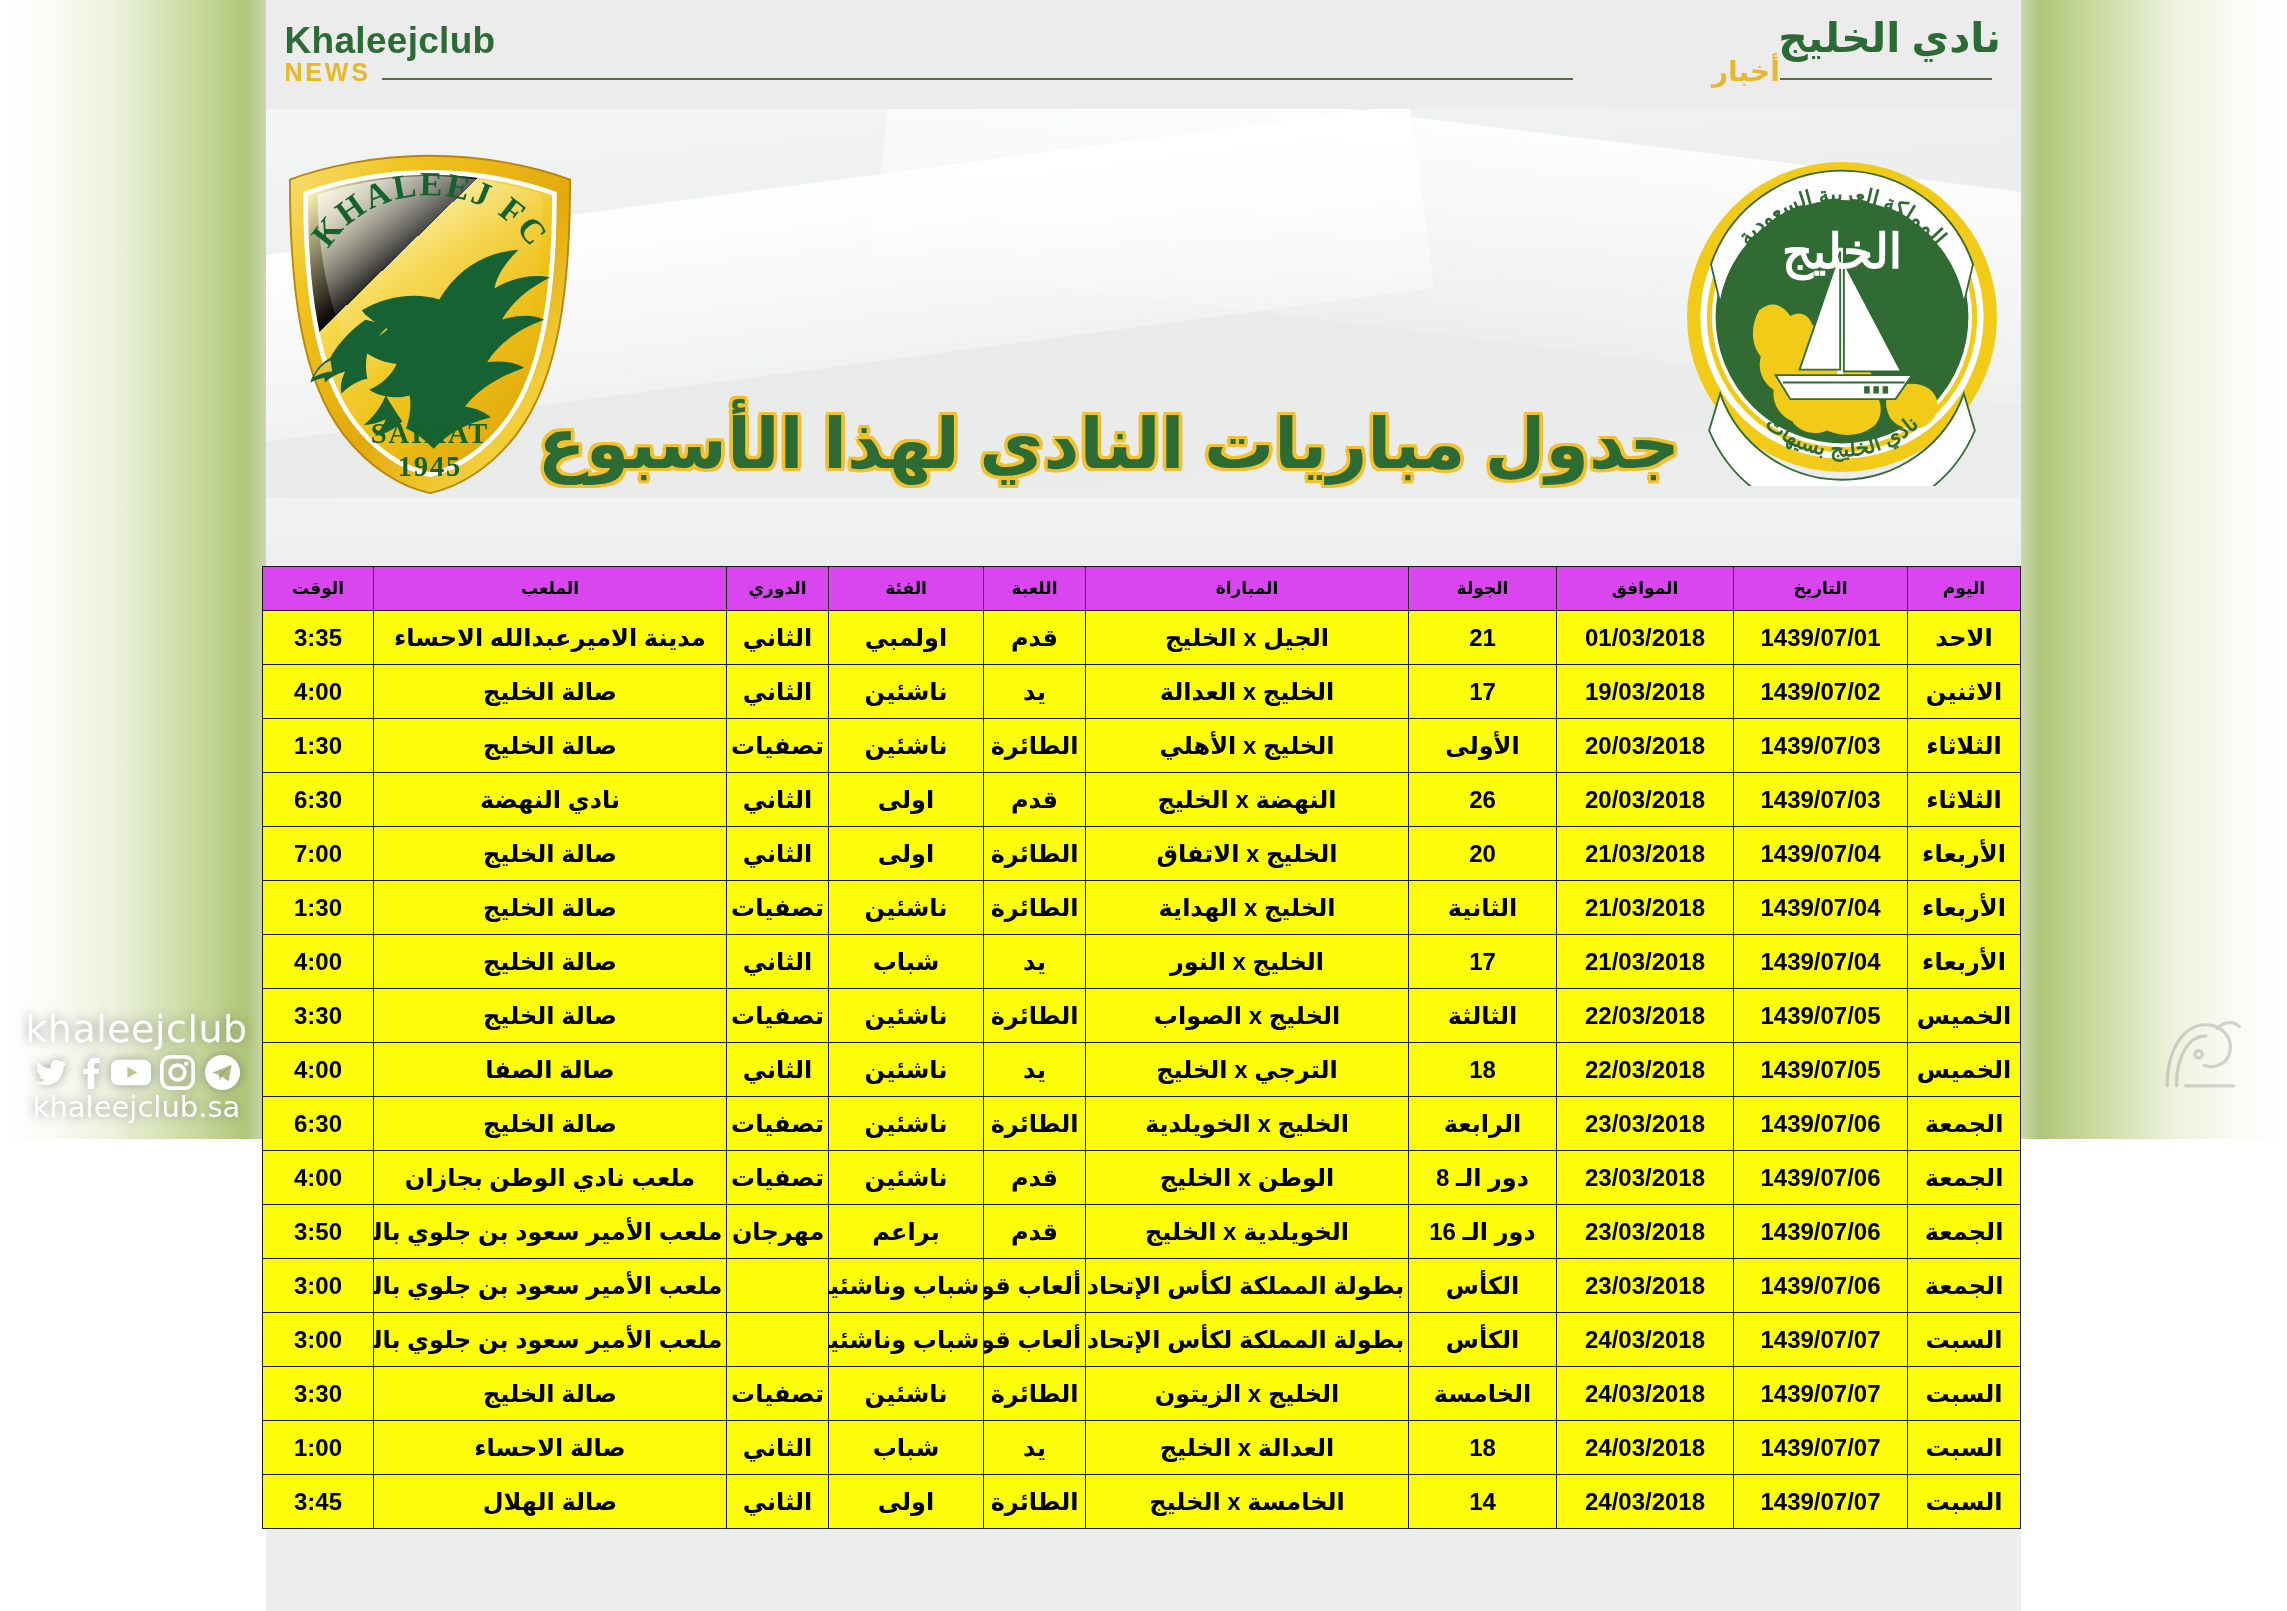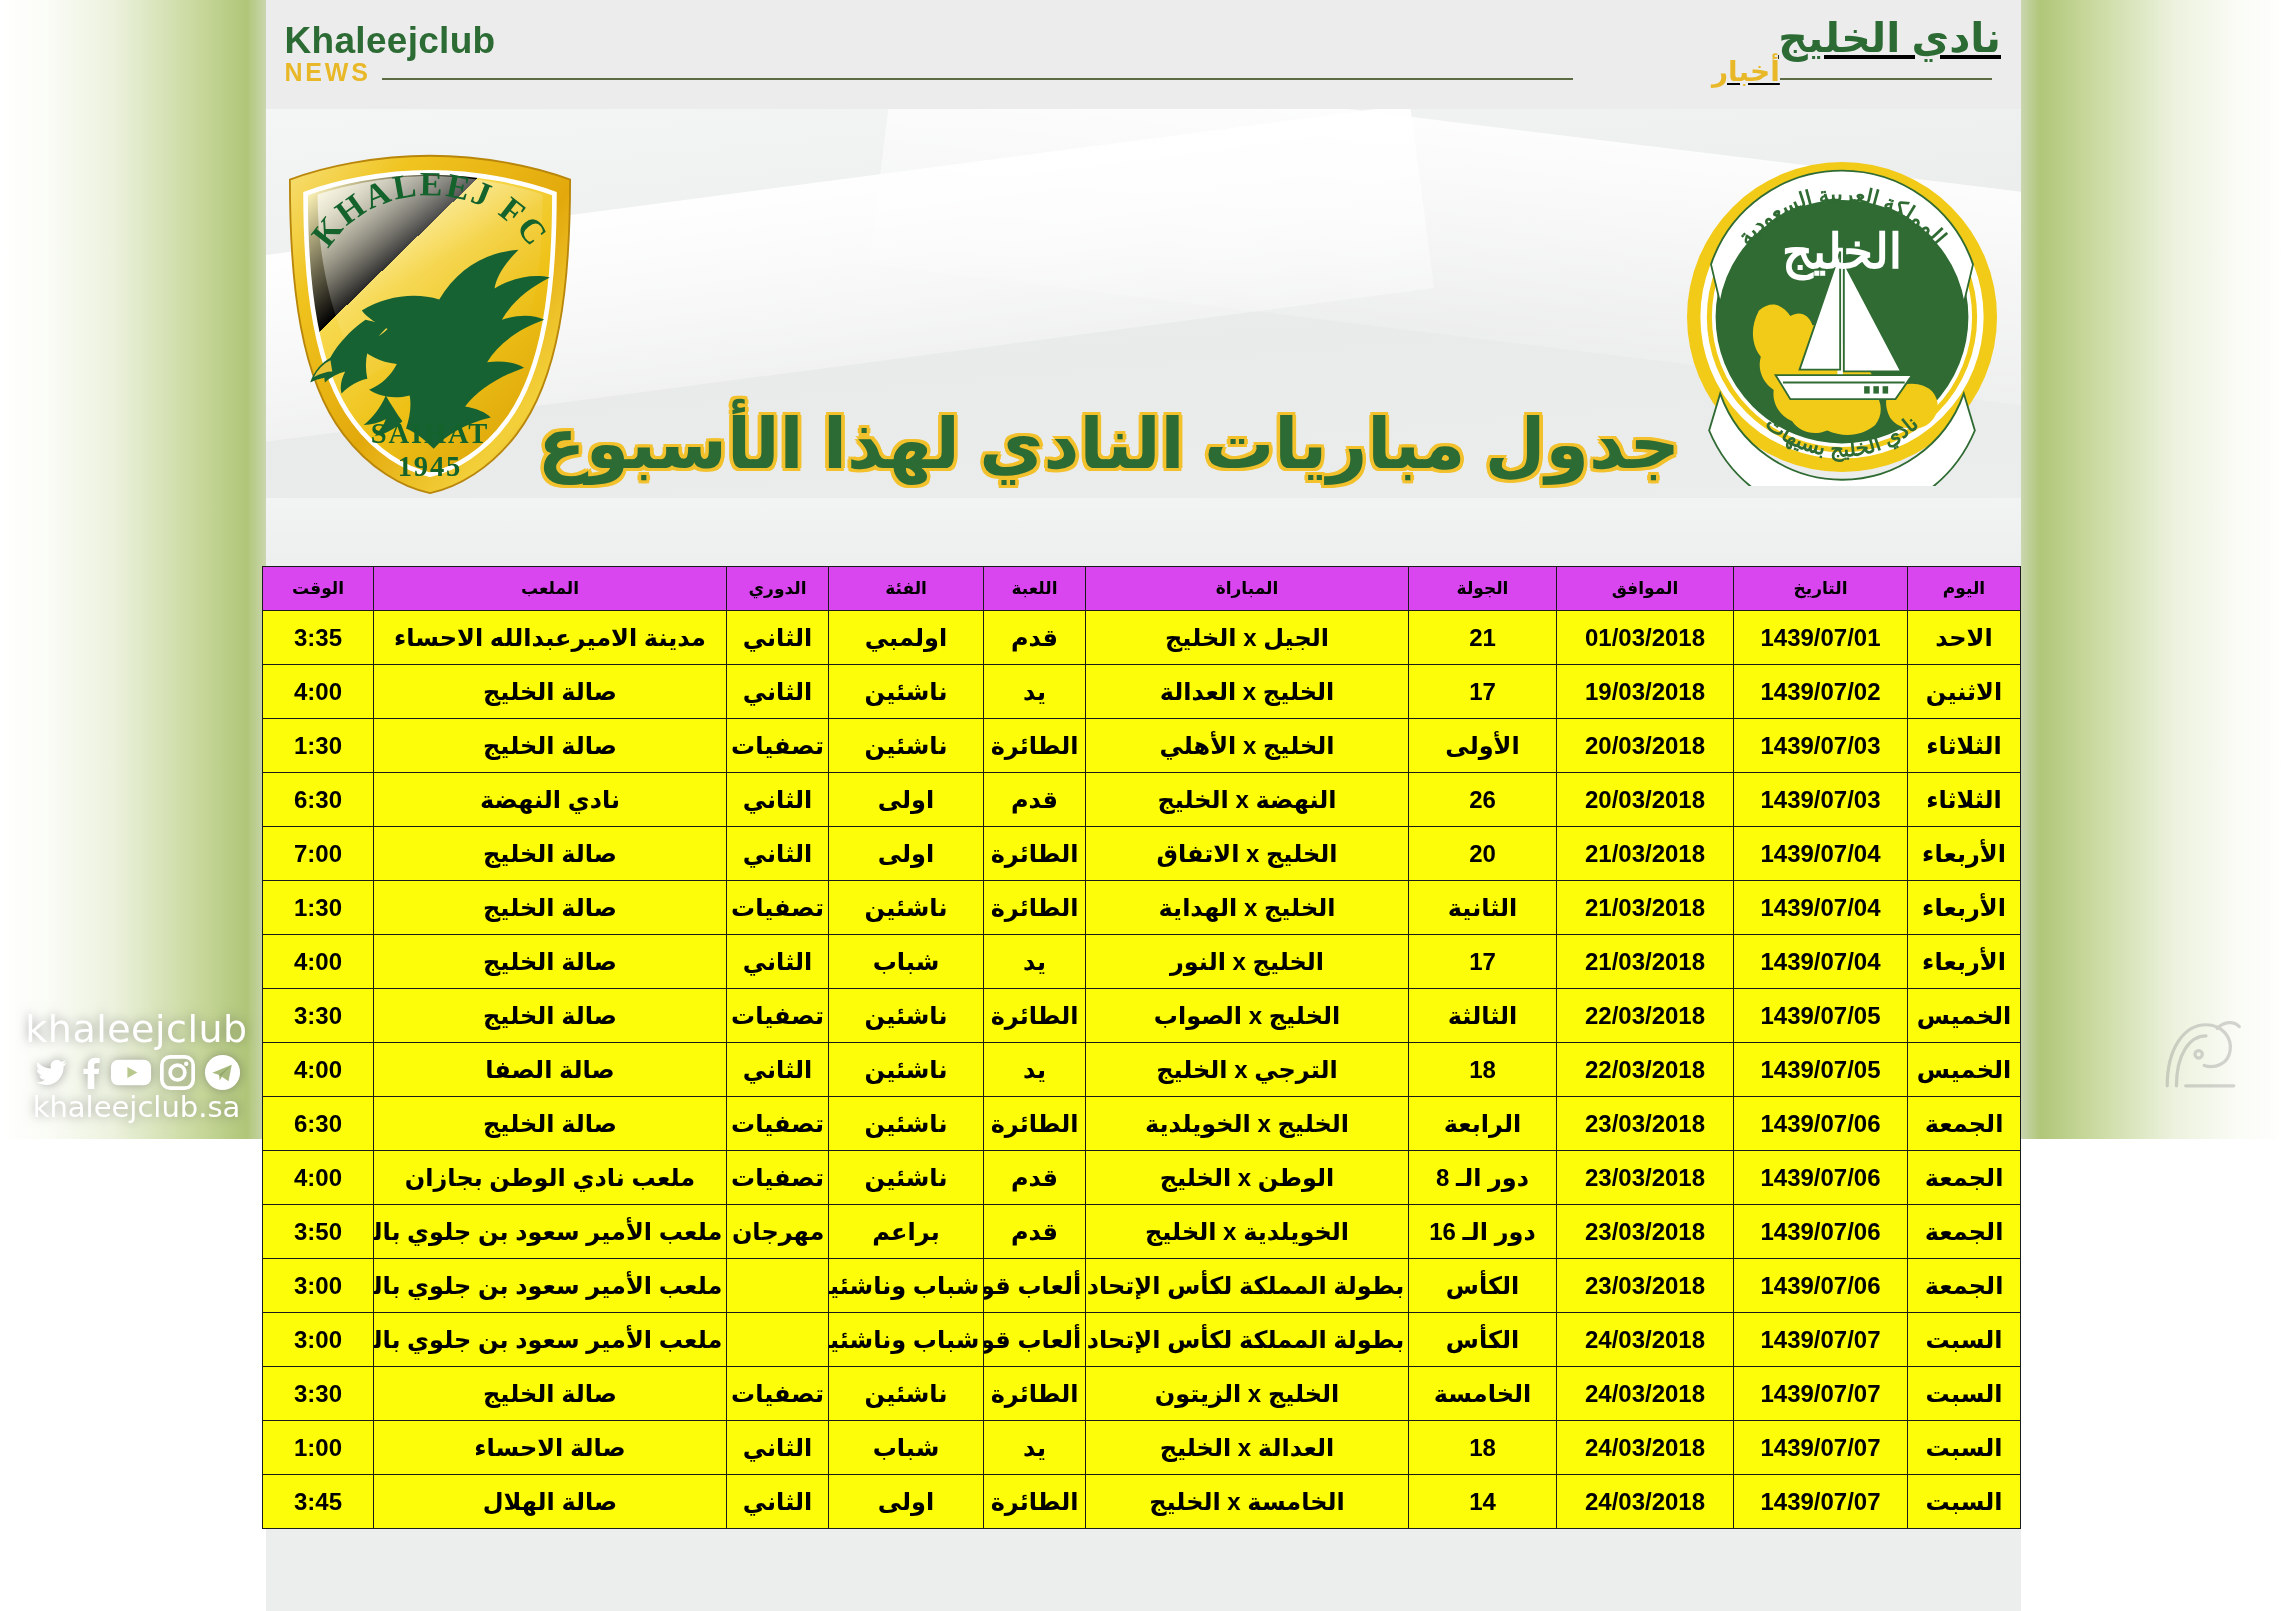--- a/index.html
+++ b/index.html
@@ -81,21 +81,21 @@
     line-height:41px;direction:ltr;text-align:left;
   }
   #brand-left .sub-row{display:flex;align-items:center;direction:ltr;margin-top:-1.8px;}
   #brand-left .sub{
     font-size:25px;font-weight:bold;color:#e8b828;letter-spacing:2.8px;
     line-height:26px;
   }
   #brand-left .rule{
     height:1.8px;background:#5c6b43;width:1191px;margin-left:11px;margin-top:13px;
   }
-  #brand-right{position:absolute;right:20px;top:14.8px;text-decoration:underline;}
+  #brand-right{position:absolute;right:20px;top:14.8px;}
   #brand-right .main{
     font-size:41px;font-weight:bold;color:#2c6b34;line-height:46px;
   }
   #brand-right .sub-row{display:flex;align-items:center;justify-content:flex-start;margin-top:-3.7px;}
   #brand-right .sub{
     font-size:28px;font-weight:bold;color:#e8b828;line-height:29.5px;margin-left:40px;
   }
   #brand-right .rule{
     height:1.8px;background:#5c6b43;width:212px;margin-right:9.2px;margin-top:14.8px;
   }

